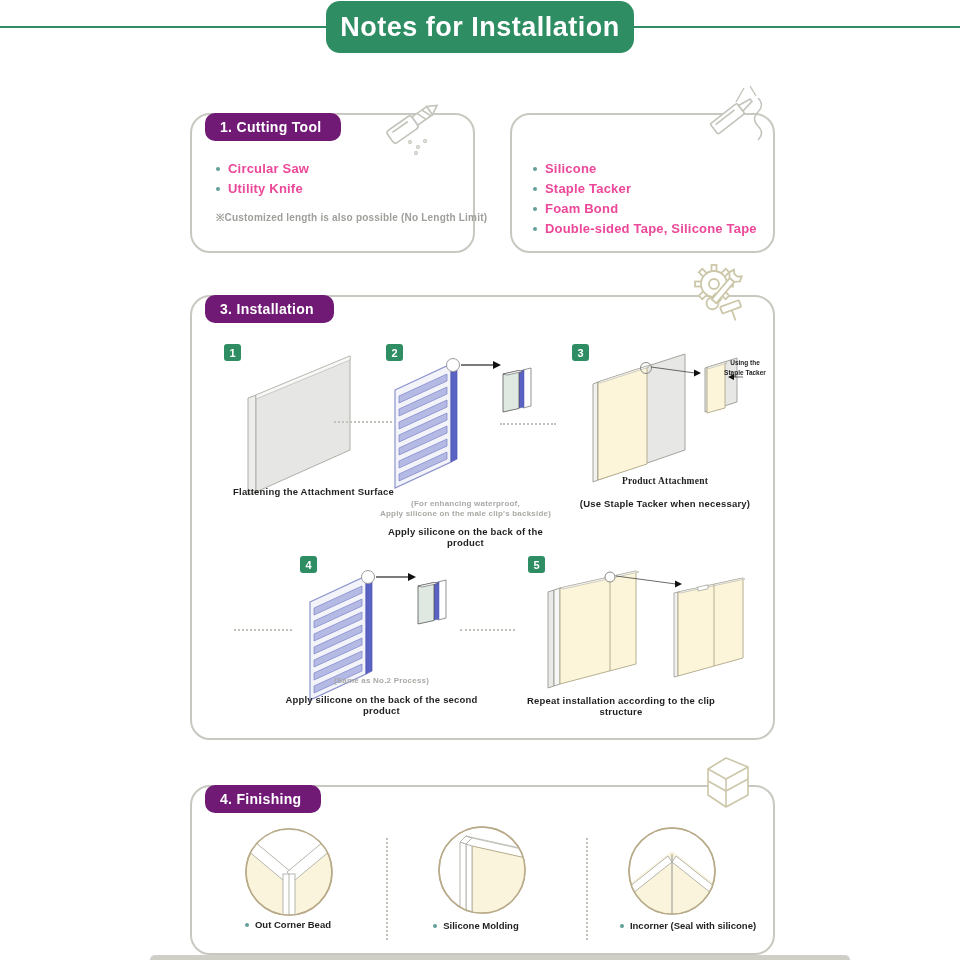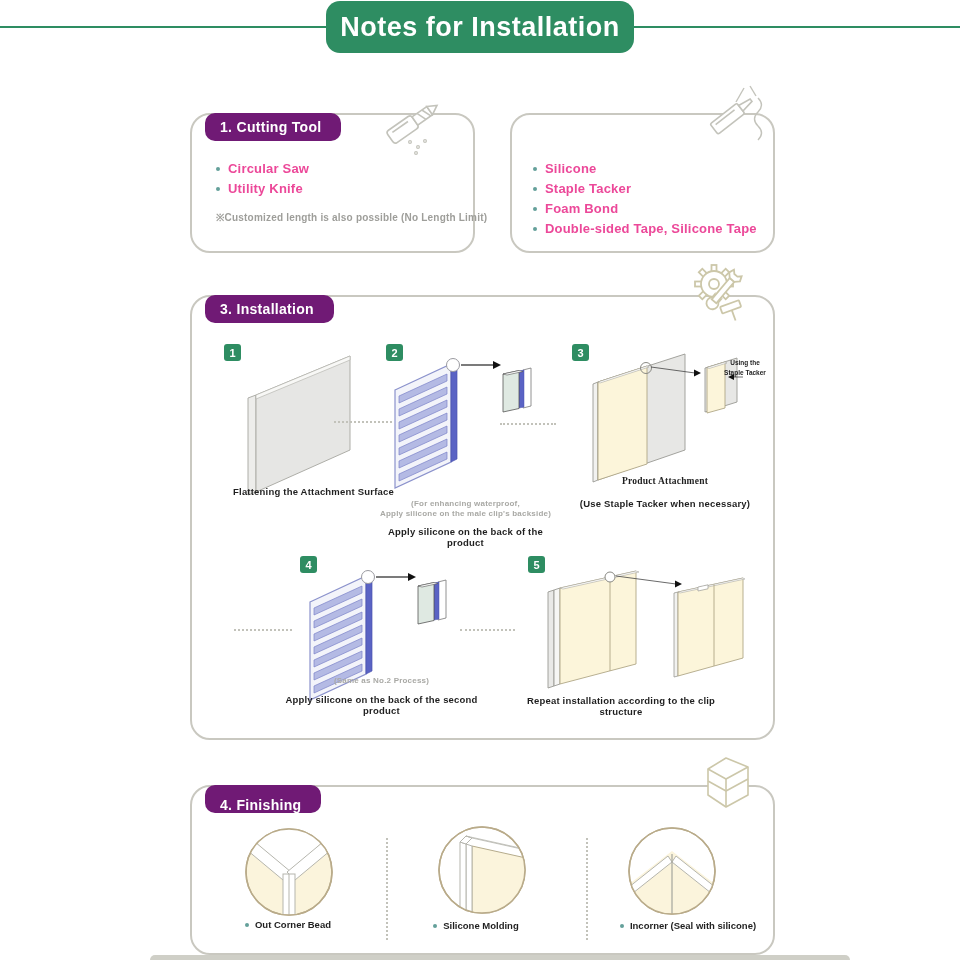--- a/index.html
+++ b/index.html
@@ -248,21 +248,21 @@
     <polygon points="137,22.5 144,26 137,29.5" fill="#111"></polygon>
     <polygon points="136,35 140,34 140,118 136,119" fill="#f2f2f0" stroke="#9a9a94" stroke-width="0.8"></polygon>
     <polygon points="140,34 205,20 205,100 140,118" fill="#fcf5da" stroke="#b0a787" stroke-width="0.9"></polygon>
     <polygon points="140,34 205,20 207,21 142,35" fill="#ffffff" stroke="#9a9a94" stroke-width="0.5"></polygon>
     <polygon points="160,29 170,26.8 170,30.8 160,33" fill="#ffffff" stroke="#9a9a94" stroke-width="0.7"></polygon>
     <line x1="176" y1="26.3" x2="176" y2="108" stroke="#b0a787" stroke-width="0.9"></line>
   </svg>
   <div class="caption" style="left:510px; top:695px; width:222px;">Repeat installation according to the clip structure</div>
 
   <div class="box" style="left:190px; top:785px; width:585px; height:170px;"></div>
-  <div class="box-label" style="left:205px; top:785px;align-items:flex-end;">
+  <div class="box-label" style="left:205px; top:785px;">
     <span>4. Finishing</span>
   </div>
   <svg style="left:698px; top:753px;" width="60" height="66" viewBox="0 0 60 66">
     <g fill="#ffffff" stroke="#ccc7a9" stroke-width="1.6" stroke-linejoin="round">
       <path d="M10,16 L28,5 L50,14 L50,42 L28,54 L10,42 Z"></path>
       <path d="M10,16 L28,26 L50,14" fill="none"></path>
       <line x1="28" y1="26" x2="28" y2="54"></line>
       <path d="M10,28 L28,38 L50,26" fill="none"></path>
     </g>
   </svg>

